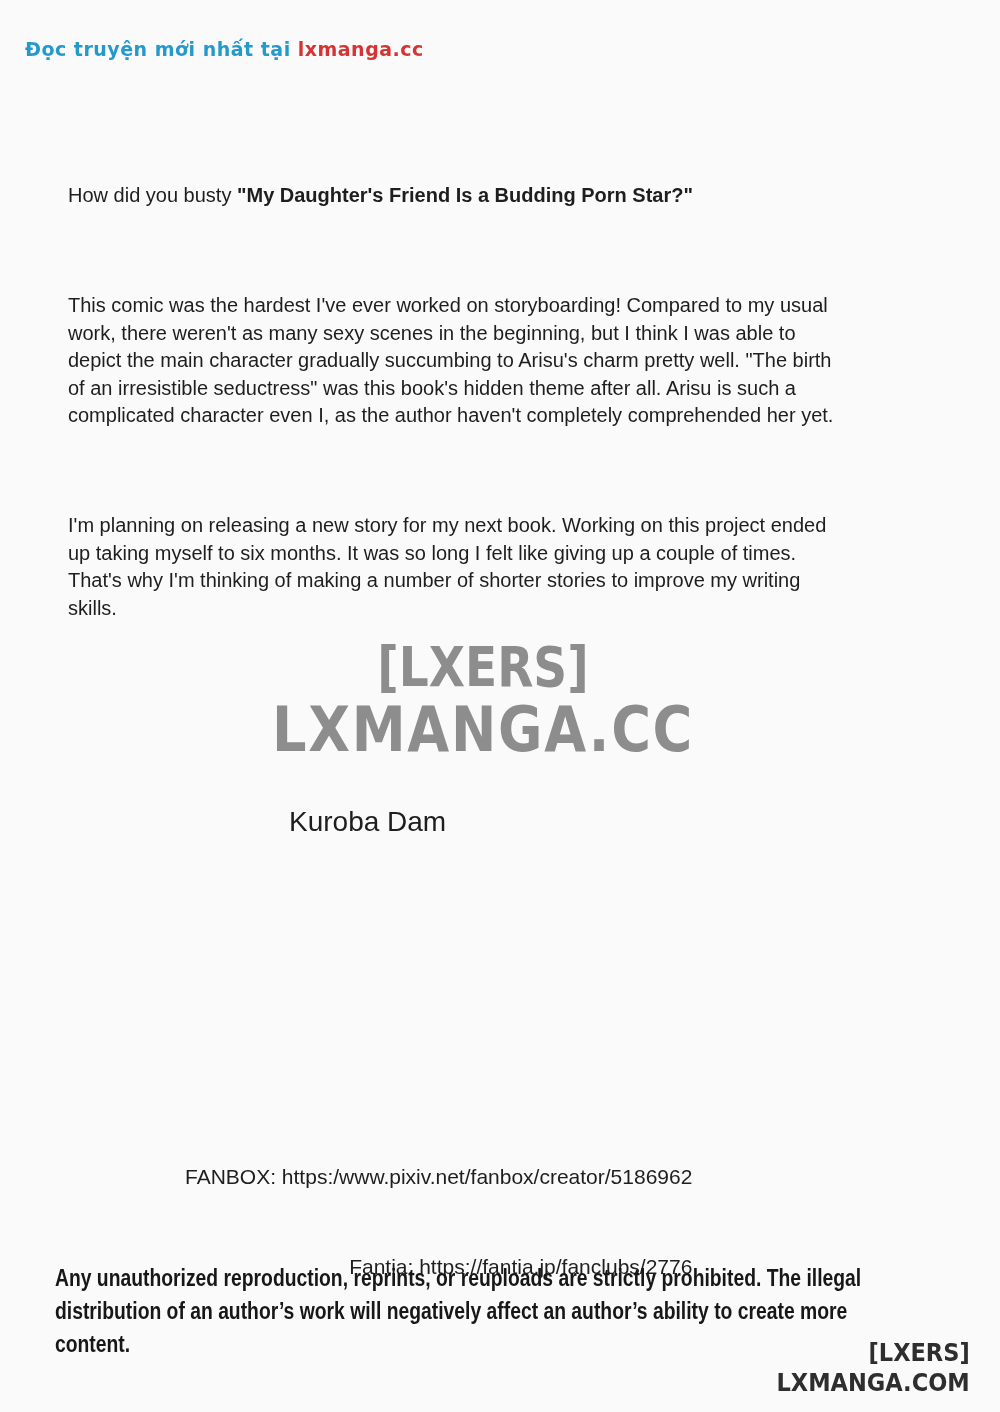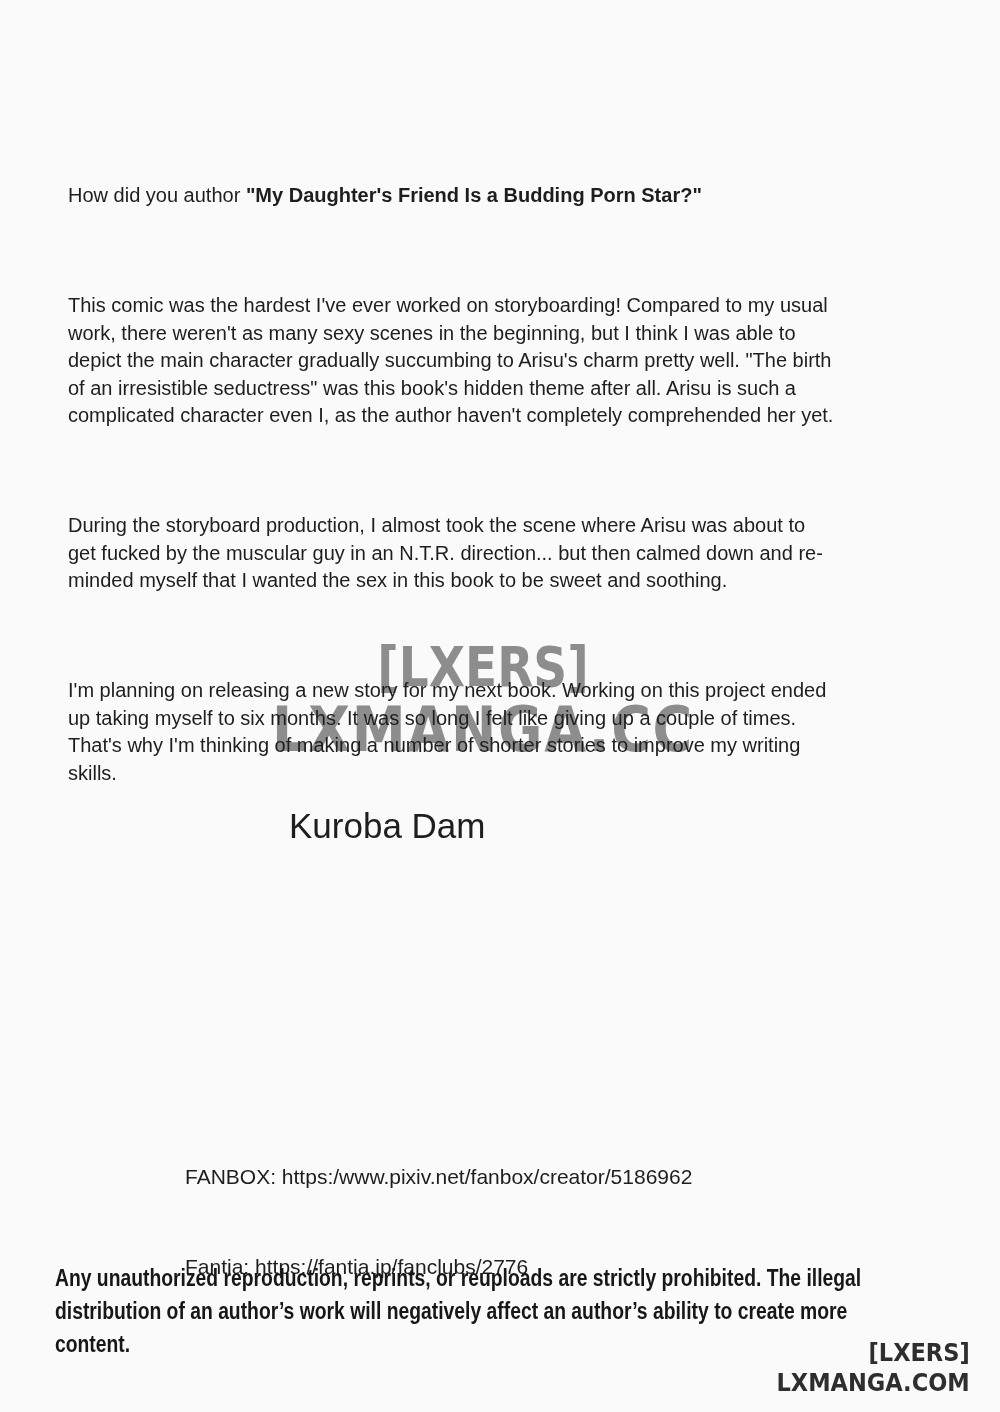--- a/index.html
+++ b/index.html
@@ -65,32 +65,33 @@
     white-space: pre;
     color: #1e1e1e;
   }
   .body-text p { margin: 0 0 27.5px 0; }
   .intro strong { font-weight: bold; }
 
   .author {
     position: absolute;
     left: 289px;
     top: 806px;
-    font-size: 35px;
+    font-size: 28px;
     z-index: 2;
   }
 
   .links {
     position: absolute;
     left: 185px;
     top: 1102px;
     font-size: 21px;
     line-height: 30px;
     z-index: 2;
     white-space: pre;
+    text-align: right;
   }
 
   .disclaimer {
     position: absolute;
     left: 55px;
     top: 1262px;
     font-size: 23px;
     line-height: 33px;
     font-weight: bold;
     white-space: pre;
@@ -122,36 +123,36 @@
     line-height: 30px;
     transform: scaleX(0.9);
     transform-origin: right center;
   }
 </style>
 </head>
 <body>
 
 <div class="page">
 
+  <div class="site-header">
+    <span class="hdr-blue">Đọc truyện mới nhất tại</span><span class="hdr-red">lxmanga.cc</span>
+  </div>
 
   <div class="wm-center">
     <div class="l1">[LXERS]</div>
     <div class="l2">LXMANGA.CC</div>
   </div>
 
   <div class="body-text">
-    <p class="intro"><span>How did you author </span><strong>"My Daughter's Friend Is a Budding Porn Star?"</strong></p>
+    <p class="intro"><span>How did you busty </span><strong>"My Daughter's Friend Is a Budding Porn Star?"</strong></p>
     <p>This comic was the hardest I've ever worked on storyboarding! Compared to my usual
 work, there weren't as many sexy scenes in the beginning, but I think I was able to
 depict the main character gradually succumbing to Arisu's charm pretty well. "The birth
 of an irresistible seductress" was this book's hidden theme after all. Arisu is such a
 complicated character even I, as the author haven't completely comprehended her yet.</p>
-    <p>During the storyboard production, I almost took the scene where Arisu was about to
-get fucked by the muscular guy in an N.T.R. direction... but then calmed down and re-
-minded myself that I wanted the sex in this book to be sweet and soothing.</p>
     <p>I'm planning on releasing a new story for my next book. Working on this project ended
 up taking myself to six months. It was so long I felt like giving up a couple of times.
 That's why I'm thinking of making a number of shorter stories to improve my writing
 skills.</p>
   </div>
 
   <div class="author">Kuroba Dam</div>
 
   <div class="links">
     <div>FANBOX: https:/www.pixiv.net/fanbox/creator/5186962</div>

